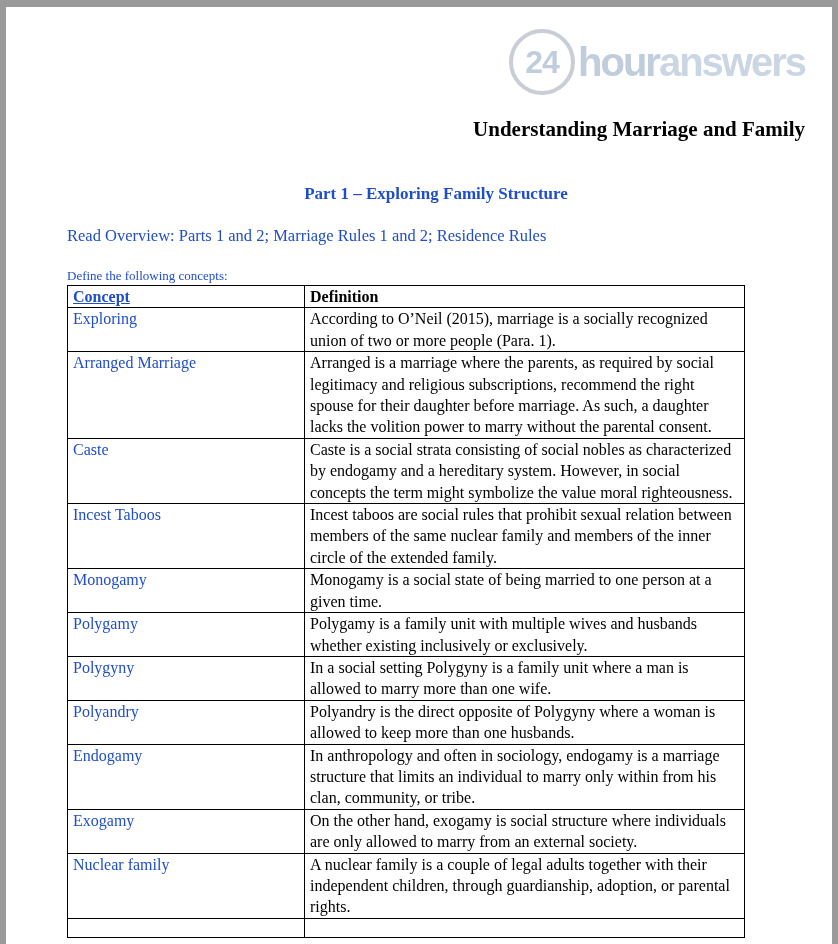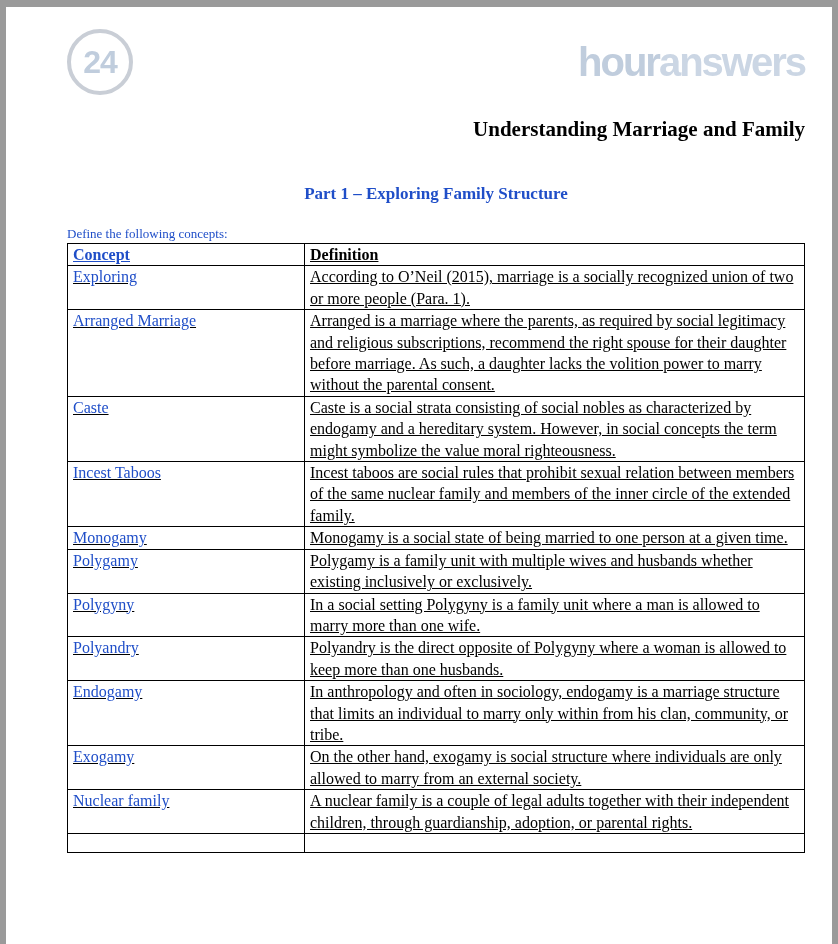--- a/index.html
+++ b/index.html
@@ -14,21 +14,21 @@
   .edge { position:absolute; background:var(--edge_gray, #9a9a9a); z-index:5; }
   .edge-top { top:0; left:0; width:838px; height:7px; }
   .edge-left { top:0; left:0; width:6px; height:944px; }
   .edge-right { top:0; right:0; width:6px; height:944px; }
 
   .content { position:absolute; left:67px; top:7px; width:738px; }
 
   .logo {
     margin-top:20px;
     height:70px;
-    display:flex; align-items:center; justify-content:space-between;
+    display:flex; align-items:center; justify-content:flex-end;
     font-family:"Liberation Sans", sans-serif;
     font-weight:bold;
     user-select:none;
   }
   .logo-circle {
     width:58px; height:58px;
     border:4px solid var(--logo_circle, #c9ced6);
     border-radius:50%;
     display:flex; align-items:center; justify-content:center;
     font-size:32px;
@@ -60,23 +60,22 @@
   }
   .define-line {
     color:var(--accent_blue, #1f4ec8);
     font-size:13px;
     margin-top:22px;
     margin-bottom:1px;
   }
 
   table.concepts {
     border-collapse:collapse;
-    width:738px;
+    width:678px;
     table-layout:fixed;
-    text-decoration:underline;
   }
   table.concepts th, table.concepts td {
     border:1px solid #000;
     padding:0 5px;
     vertical-align:top;
     text-align:left;
     font-size:16px;
     line-height:21.4px;
   }
   th.concept-h {
@@ -103,20 +102,21 @@
     <span class="logo-circle">
       <span>24</span>
     </span>
     <span class="logo-word"><span class="w1">hour</span><span class="w2">answers</span></span>
   </div>
 
   <div class="doc-title">Understanding Marriage and Family</div>
 
   <div class="part-heading">Part 1 – Exploring Family Structure</div>
 
+  <div class="read-line">Read Overview: Parts 1 and 2; Marriage Rules 1 and 2; Residence Rules</div>
 
   <div class="define-line">Define the following concepts:</div>
 
   <table class="concepts">
     <tbody>
       <tr>
         <th class="concept-h">Concept</th>
         <th class="def-h">Definition</th>
       </tr>
       <tr>

